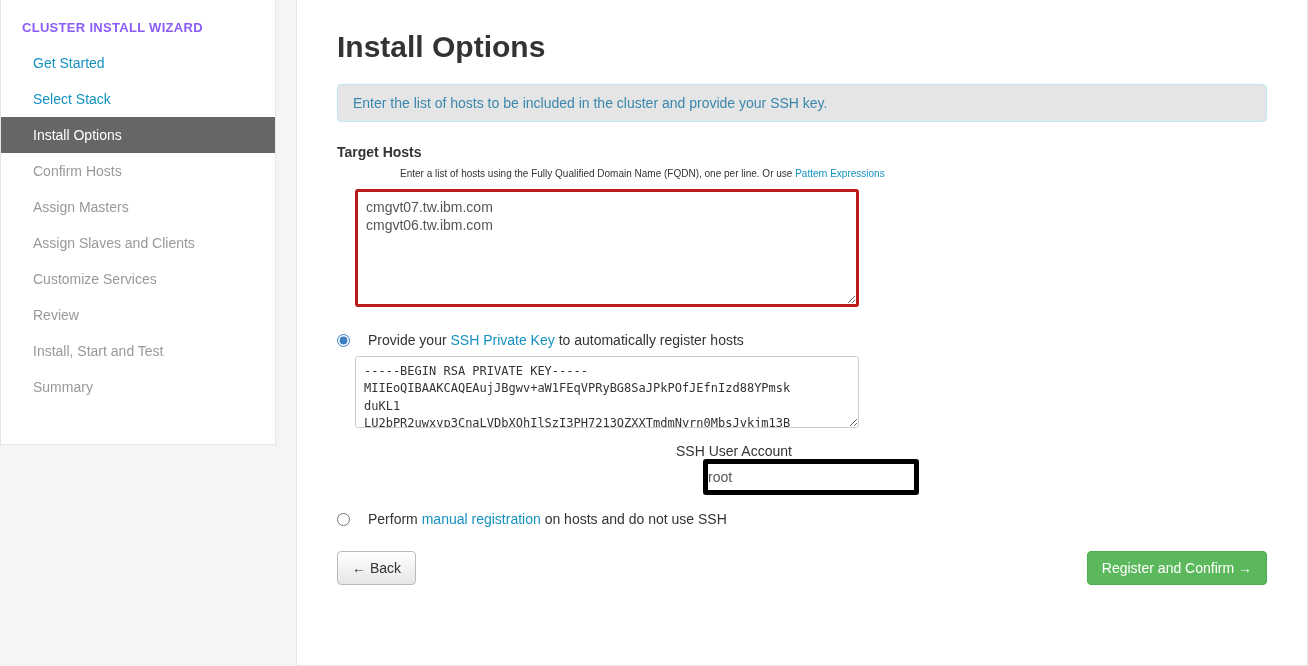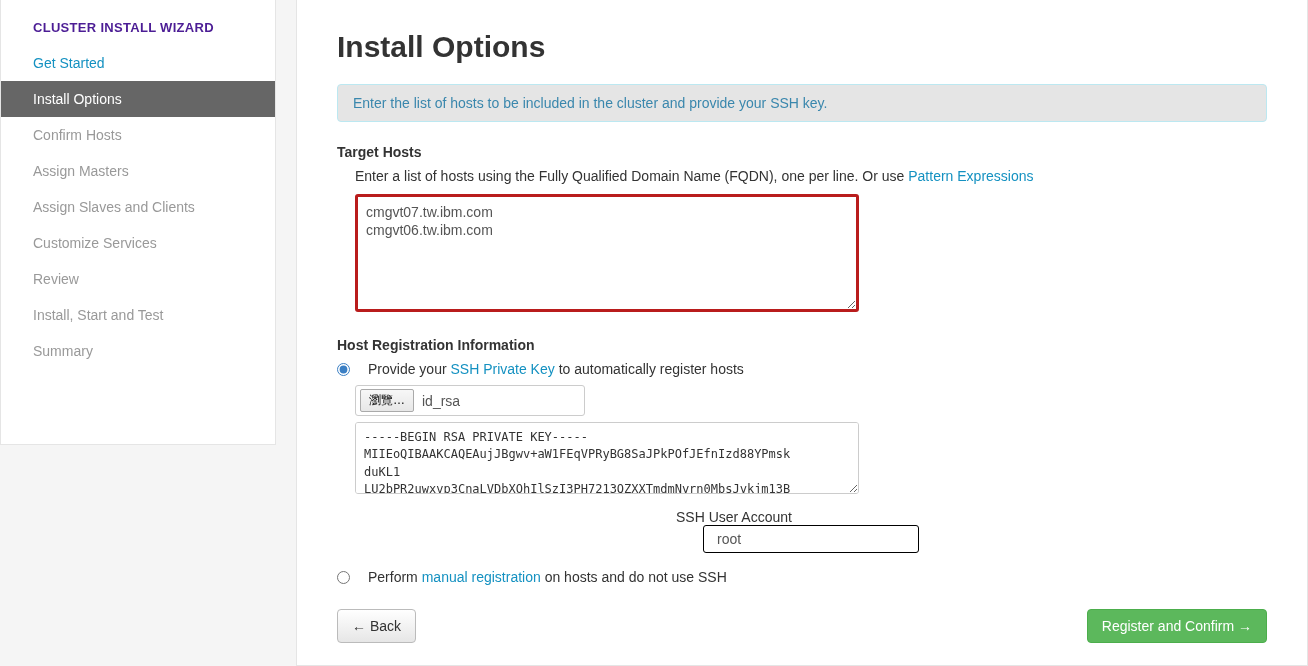--- a/index.html
+++ b/index.html
@@ -23,24 +23,24 @@
       border: 1px solid #e5e5e5;
       border-top: none;
       padding-top: 20px;
       height: 445px;
     }
     .sidebar-wrap {
       background: #f5f5f5;
       padding: 0;
     }
     .sidebar-title {
-      color: #4c1d95;
+      color: #8b5cf6;
       font-size: 13px;
       font-weight: bold;
-      padding: 0 20px 10px 32px;
+      padding: 0 20px 10px 21px;
       letter-spacing: 0.3px;
     }
     .sidebar-item {
       display: block;
       padding: 8px 20px 8px 32px;
       color: #999;
       font-size: 14px;
       cursor: default;
       line-height: 20px;
     }
@@ -81,22 +81,23 @@
       font-weight: bold;
       font-size: 14px;
       margin-bottom: 8px;
     }
     .section-body {
       padding-left: 18px;
       margin-bottom: 22px;
     }
     .hint {
       color: #333;
-      font-size: 14px;
+      font-size: 10px;
       margin-bottom: 10px;
+      margin-left: 45px;
     }
     .hint a, .link-inline {
       color: #1491c1;
       text-decoration: none;
       cursor: pointer;
     }
     textarea.hosts {
       width: 504px;
       height: 118px;
       border: 3px solid #b91c1c;
@@ -162,23 +163,23 @@
       align-items: center;
       margin: 12px 0 16px 0;
       flex-direction: column;
     }
     .form-row label {
       width: 270px;
       font-size: 14px;
     }
     .form-row input[type=text] {
       width: 216px;
-      border: 1px solid #000000;
-      border-radius: 3px;
-      padding: 5px 13px;
+      border: 5px solid #000000;
+      border-radius: 3px;
+      padding: 5px 0;
       font-size: 14px;
       color: #555;
     }
     .footer-buttons {
       display: flex;
       justify-content: space-between;
       margin-top: 24px;
       align-items: flex-end;
       gap: 6px;
     }
@@ -203,20 +204,21 @@
     }
   </style>
 </head>
 <body>
 
 <div class="layout">
   <div class="sidebar-wrap">
     <div class="sidebar">
       <div class="sidebar-title">CLUSTER INSTALL WIZARD</div>
       <div class="sidebar-item link">Get Started</div>
+      <div class="sidebar-item link">Select Stack</div>
       <div class="sidebar-item active">Install Options</div>
       <div class="sidebar-item">Confirm Hosts</div>
       <div class="sidebar-item">Assign Masters</div>
       <div class="sidebar-item">Assign Slaves and Clients</div>
       <div class="sidebar-item">Customize Services</div>
       <div class="sidebar-item">Review</div>
       <div class="sidebar-item">Install, Start and Test</div>
       <div class="sidebar-item">Summary</div>
     </div>
   </div>
@@ -228,33 +230,28 @@
 
     <div class="section-title">Target Hosts</div>
     <div class="section-body">
       <div class="hint">
         <span>Enter a list of hosts using the Fully Qualified Domain Name (FQDN), one per line. Or use </span><a class="link-inline">Pattern Expressions</a>
       </div>
       <textarea class="hosts" style="">cmgvt07.tw.ibm.com
 cmgvt06.tw.ibm.com</textarea>
     </div>
 
-    <div class="section-title">Host Registration Information</div>
 
     <div class="radio-row">
       <input type="radio" name="reg" checked="" style="">
       <span>
         <span>Provide your </span><a class="link-inline">SSH Private Key</a><span> to automatically register hosts</span>
       </span>
     </div>
 
-    <div class="file-row">
-      <button class="browse-btn">瀏覽…</button>
-      <span class="file-name">id_rsa</span>
-    </div>
 
     <div class="section-body" style="padding-left:18px; margin-bottom:8px;">
       <textarea class="key" style="">-----BEGIN RSA PRIVATE KEY-----
 MIIEoQIBAAKCAQEAujJBgwv+aW1FEqVPRyBG8SaJPkPOfJEfnIzd88YPmsk
 duKL1
 LU2bPR2uwxvp3CnaLVDbXOhIlSzI3PH7213QZXXTmdmNyrn0MbsJykjm13B</textarea>
     </div>
 
     <div class="form-row" style="padding-left:18px;">
       <label>SSH User Account</label>

